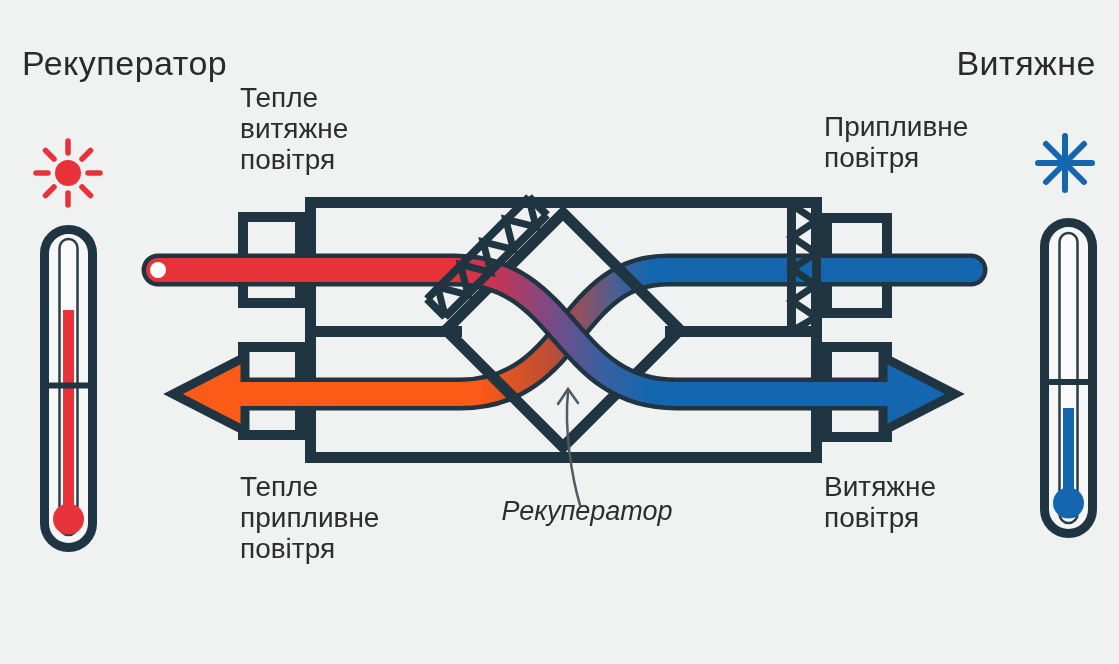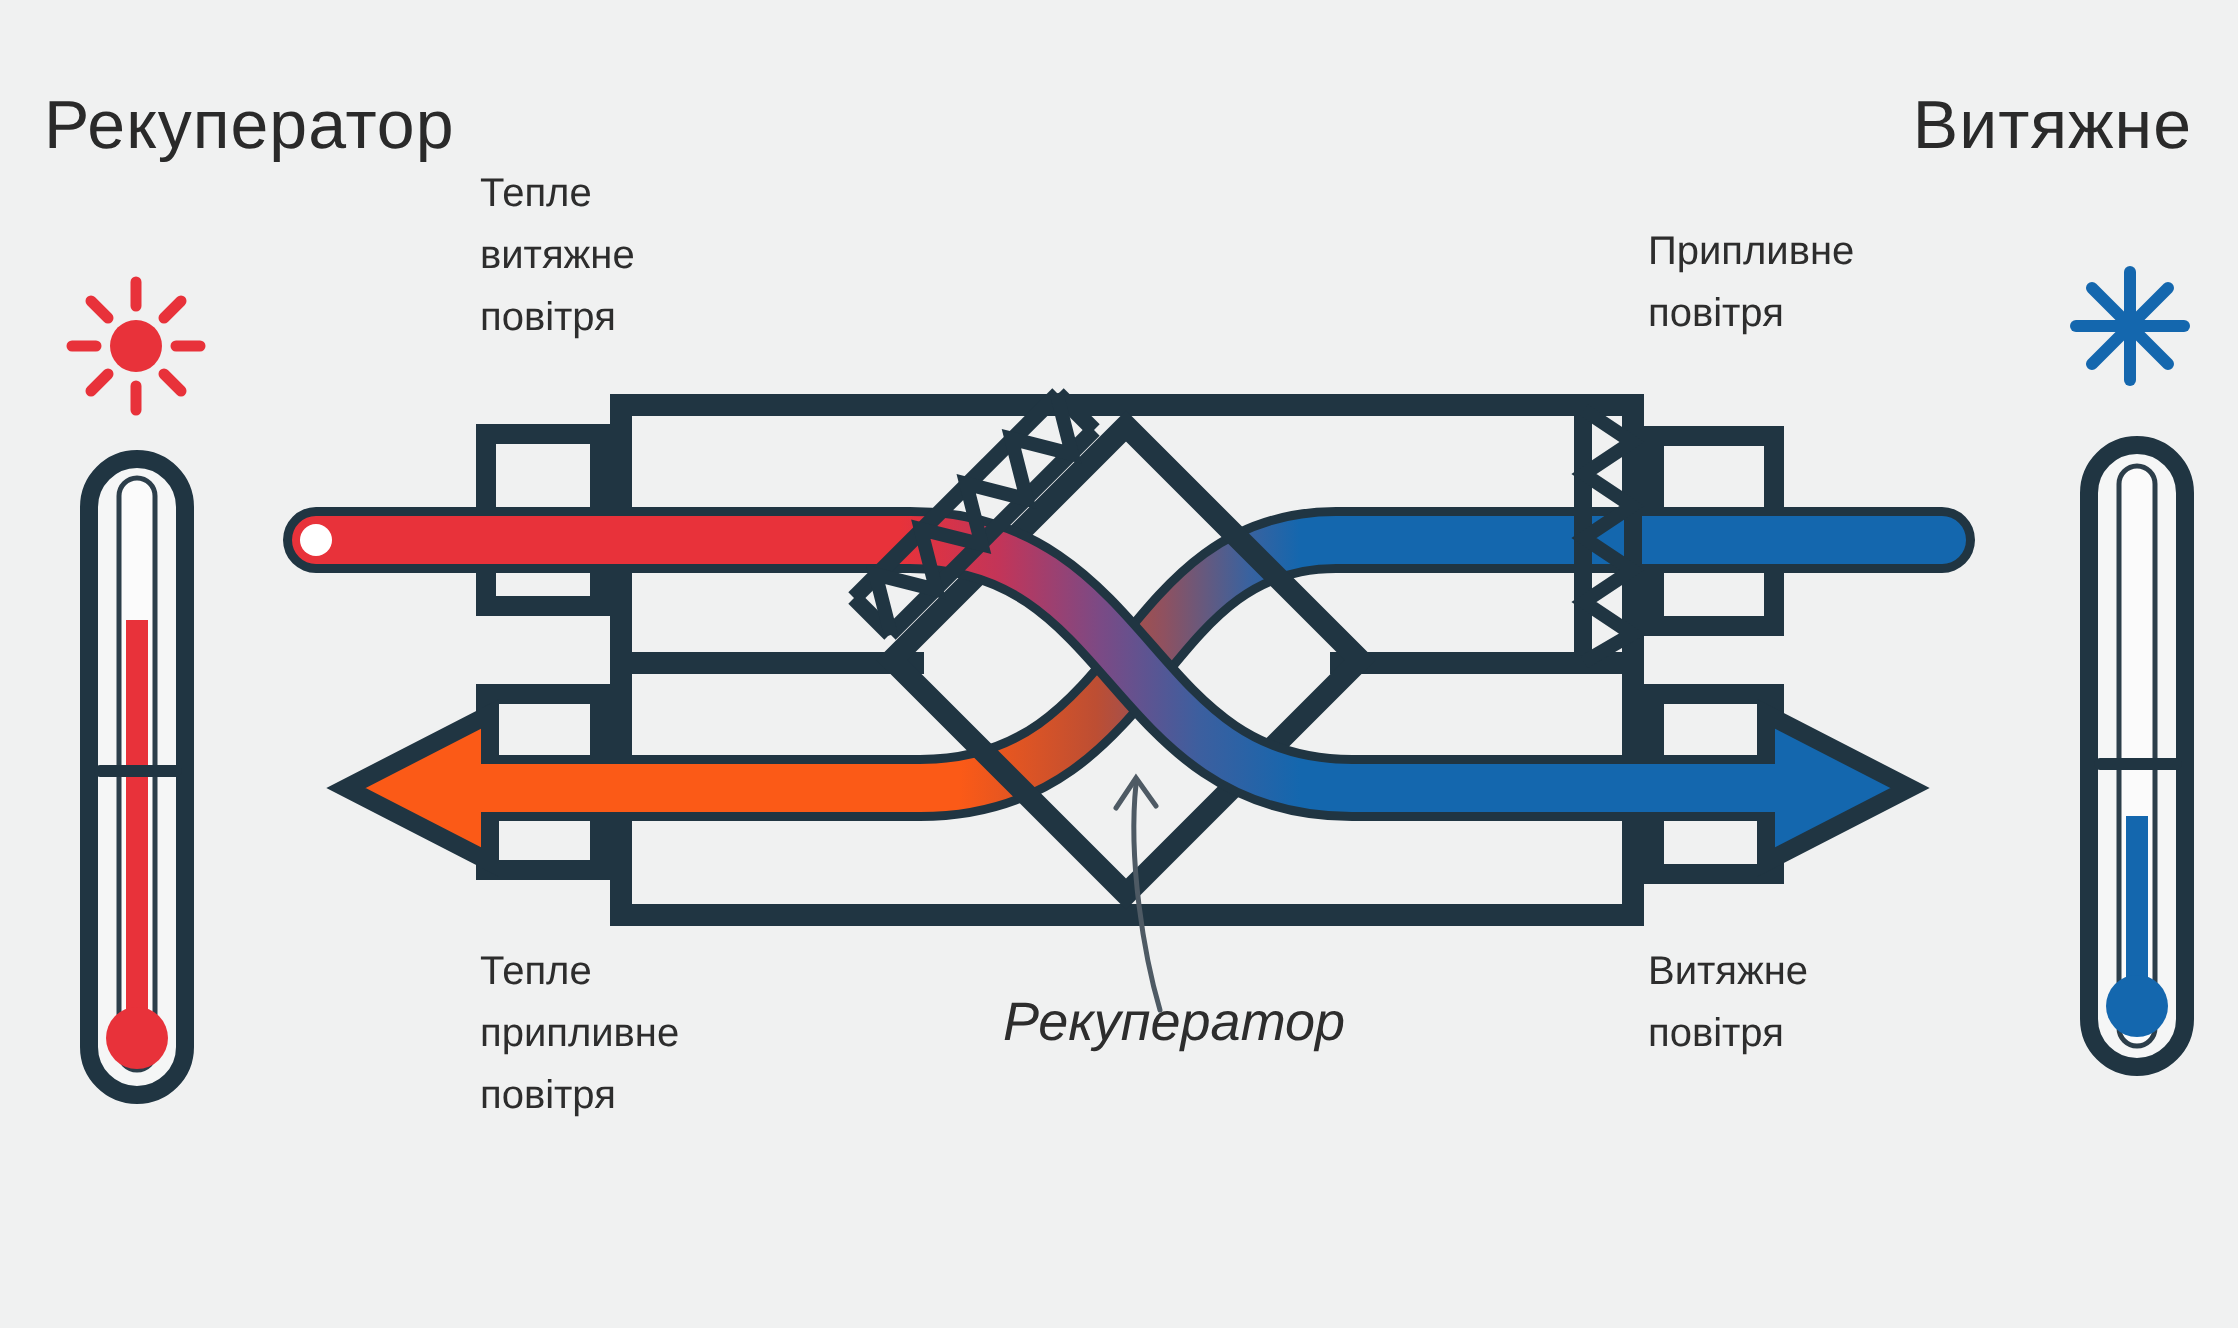--- a/index.html
+++ b/index.html
@@ -5,21 +5,21 @@
   :root{
     --bg:#f0f1f1; --outline:#203542; --warm:#e8323a; --warm-supply:#fb5a17;
     --cold:#1467ae; --text:#2d2d2d; --leader:#4e5a64; --thermo-fill:#f5f6f6;
   }
   html,body{margin:0;padding:0;}
   body{font-family:"Liberation Sans",sans-serif;background:#fff;}
   .stage{position:relative;width:1119px;height:664px;background:var(--bg);overflow:hidden;}
   .stage svg{position:absolute;left:0;top:0;}
   .txt{position:absolute;color:var(--text);white-space:pre-line;}
   .zone-title{font-size:34px;letter-spacing:0.5px;color:#2a2a2a;}
-  .label{font-size:20px;line-height:31px;}
+  .label{font-size:28px;line-height:31px;}
   .recup{font-size:27px;font-style:italic;text-align:center;}
   
   .o{stroke:var(--outline);fill:none;}
   .stop-warm{stop-color:var(--warm);} .stop-cold{stop-color:var(--cold);}
   .stop-wsup{stop-color:var(--warm-supply);}
 </style>
 </head>
 <body>
 
 <div class="stage">

